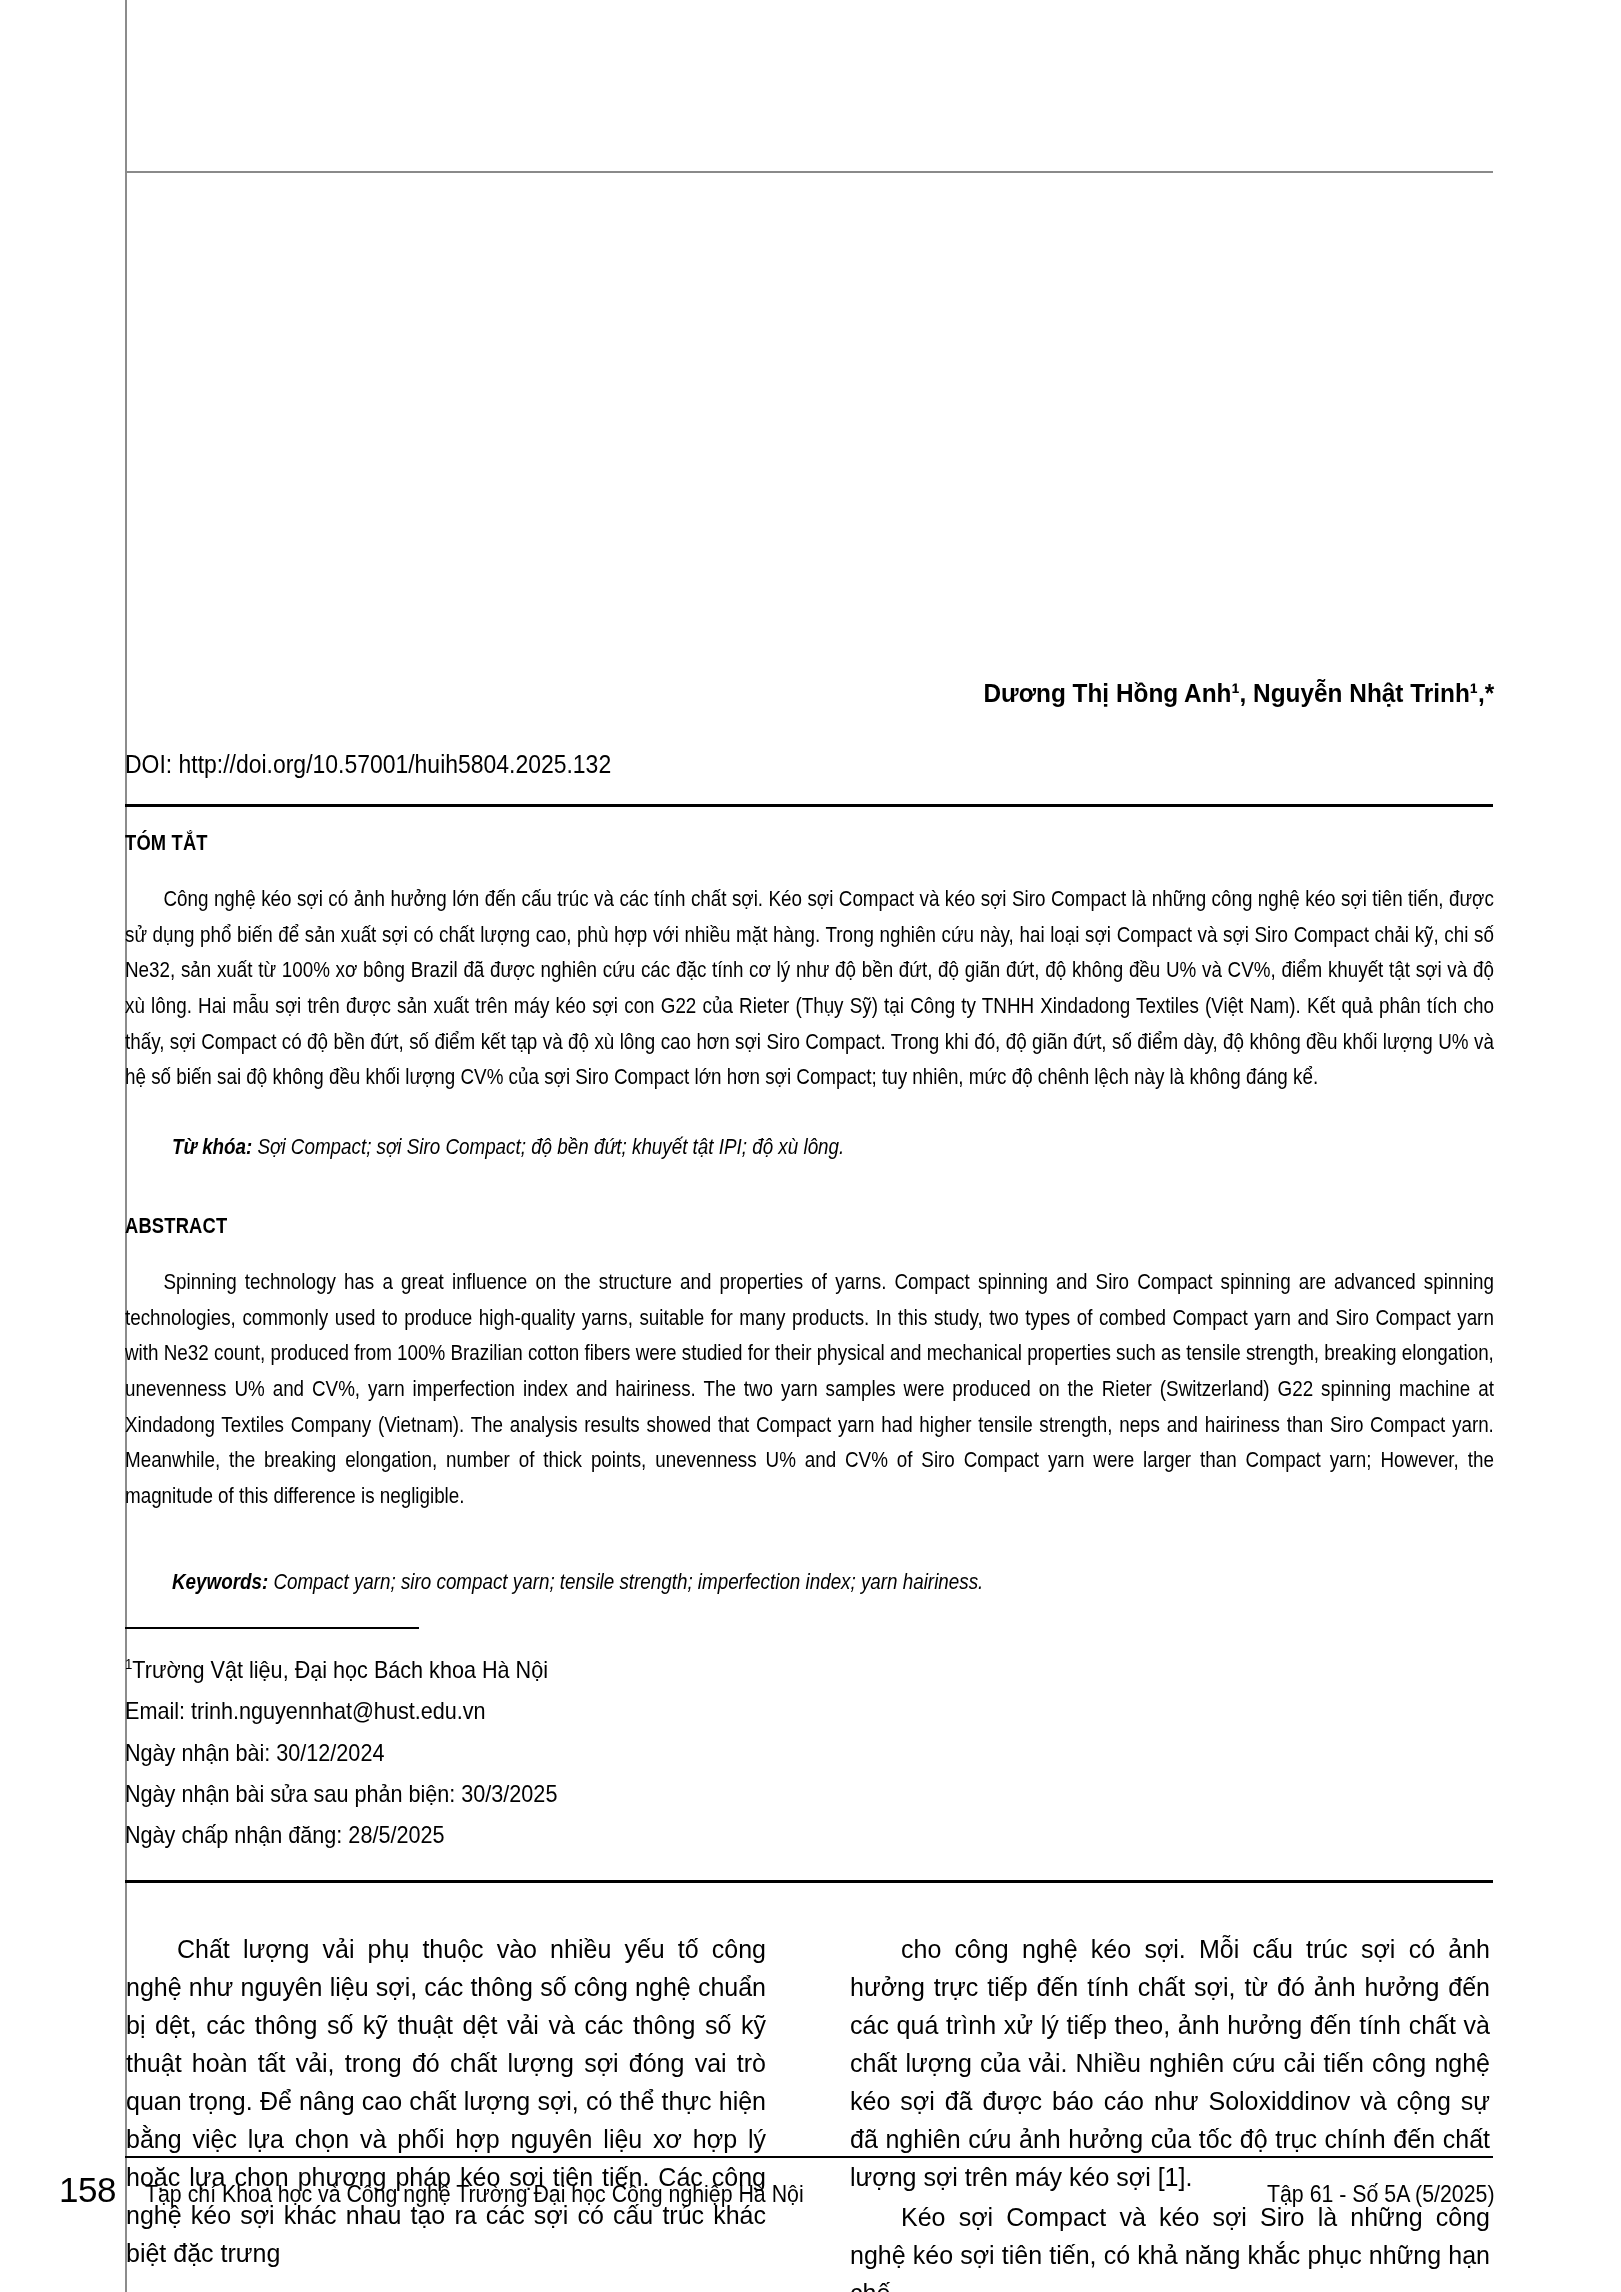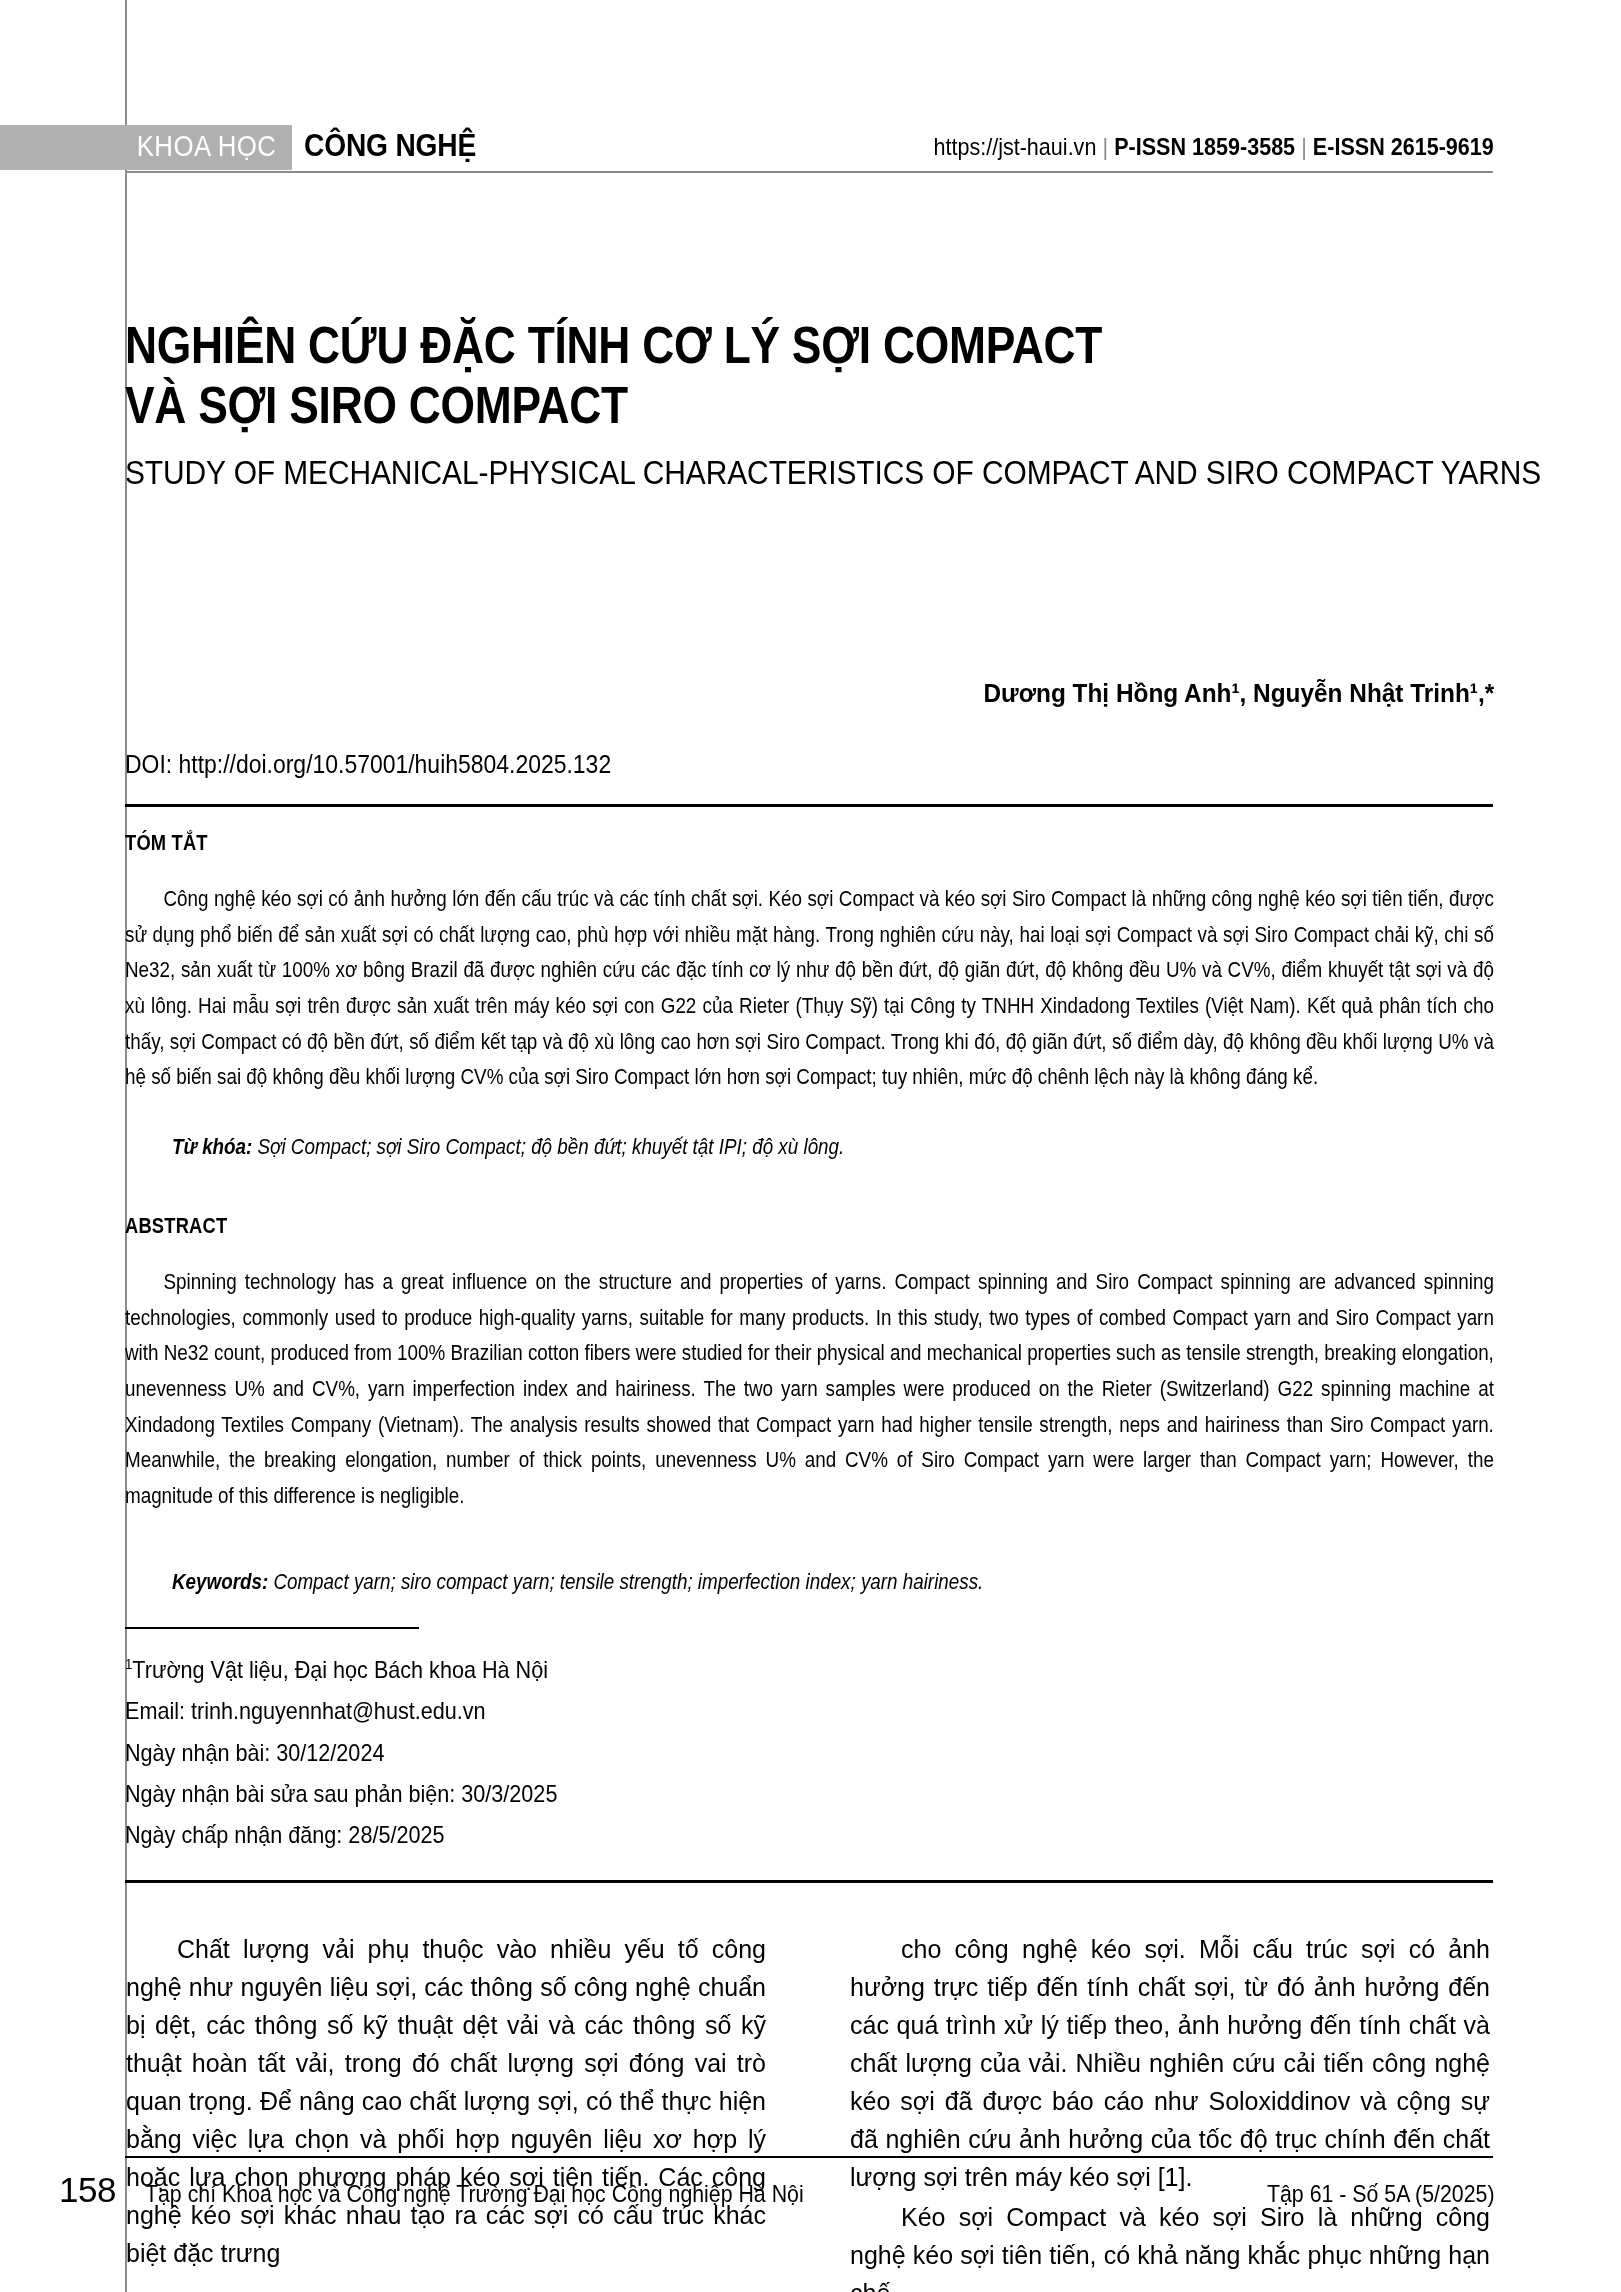--- a/index.html
+++ b/index.html
@@ -285,36 +285,22 @@
     white-space: nowrap;
   }
 </style>
 </head>
 <body>
 
 <div class="page">
 
   <div class="left-rule"></div>
 
-  <div class="masthead">
-    <div class="mast-khoahoc">
-      <span>KHOA HỌC</span>
-    </div>
-    <div class="mast-congnghe">CÔNG NGHỆ</div>
-    <div class="mast-right">
-      <span>https://jst-haui.vn</span><span class="sep">|</span><span class="pissn">P-ISSN 1859-3585</span><span class="sep">|</span><span class="eissn">E-ISSN 2615-9619</span>
-    </div>
-  </div>
   <div class="mast-rule"></div>
 
-  <div class="title-block">
-    <div class="title-vn">NGHIÊN CỨU ĐẶC TÍNH CƠ LÝ SỢI COMPACT</div>
-    <div class="title-vn">VÀ SỢI SIRO COMPACT</div>
-    <div class="title-en">STUDY OF MECHANICAL-PHYSICAL CHARACTERISTICS OF COMPACT AND SIRO COMPACT YARNS</div>
-  </div>
 
   <div class="authors">Dương Thị Hồng Anh¹, Nguyễn Nhật Trinh¹,*</div>
 
   <div class="doi">DOI: http://doi.org/10.57001/huih5804.2025.132</div>
 
   <div class="rule-thick-1"></div>
 
   <div class="abs-head" id="tomtat-head">TÓM TẮT</div>
   <div class="abs-body" id="tomtat-body">
     <p class="indent">Công nghệ kéo sợi có ảnh hưởng lớn đến cấu trúc và các tính chất sợi. Kéo sợi Compact và kéo sợi Siro Compact là những công nghệ kéo sợi tiên tiến, được sử dụng phổ biến để sản xuất sợi có chất lượng cao, phù hợp với nhiều mặt hàng. Trong nghiên cứu này, hai loại sợi Compact và sợi Siro Compact chải kỹ, chi số Ne32, sản xuất từ 100% xơ bông Brazil đã được nghiên cứu các đặc tính cơ lý như độ bền đứt, độ giãn đứt, độ không đều U% và CV%, điểm khuyết tật sợi và độ xù lông. Hai mẫu sợi trên được sản xuất trên máy kéo sợi con G22 của Rieter (Thụy Sỹ) tại Công ty TNHH Xindadong Textiles (Việt Nam). Kết quả phân tích cho thấy, sợi Compact có độ bền đứt, số điểm kết tạp và độ xù lông cao hơn sợi Siro Compact. Trong khi đó, độ giãn đứt, số điểm dày, độ không đều khối lượng U% và hệ số biến sai độ không đều khối lượng CV% của sợi Siro Compact lớn hơn sợi Compact; tuy nhiên, mức độ chênh lệch này là không đáng kể.</p>

